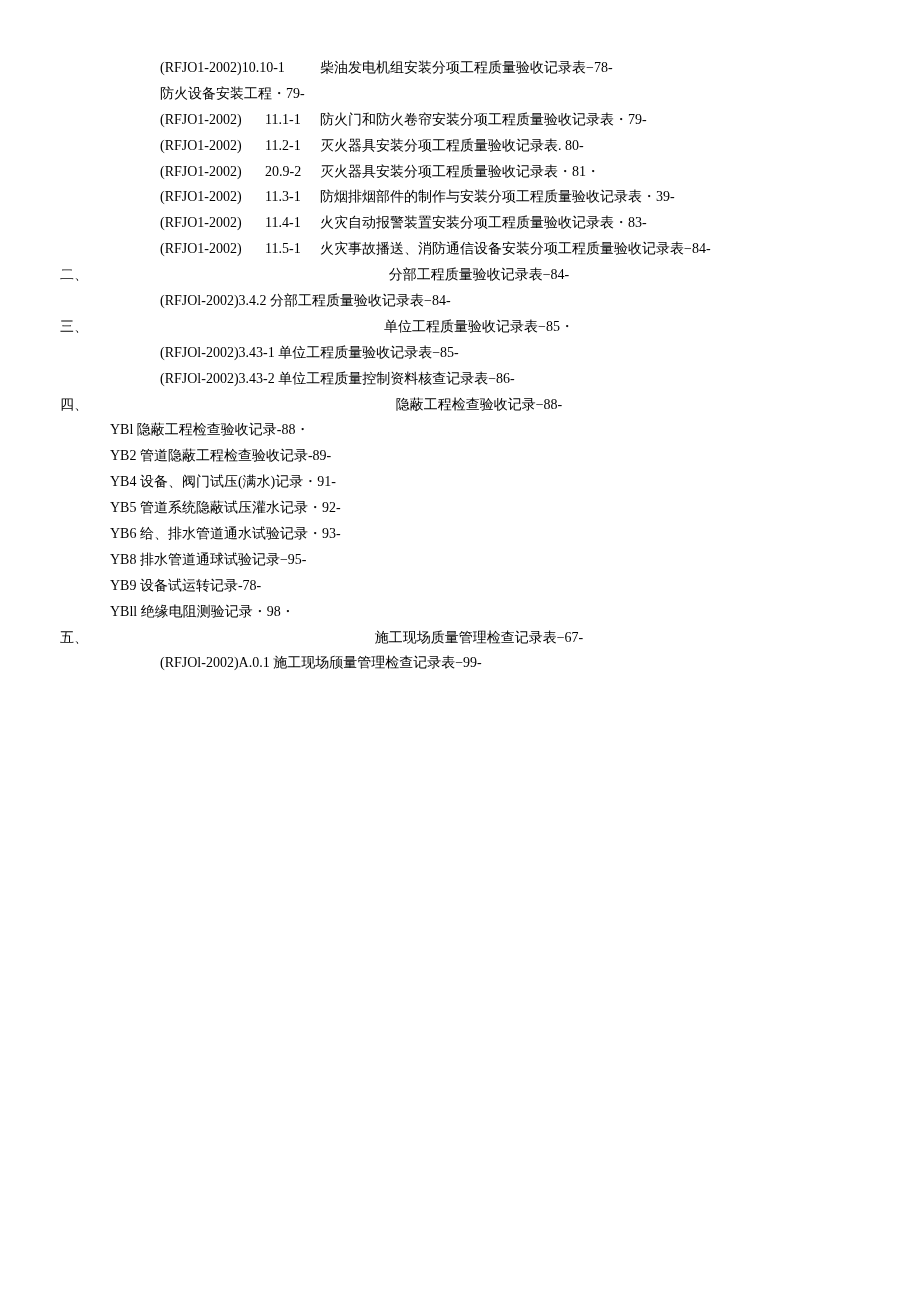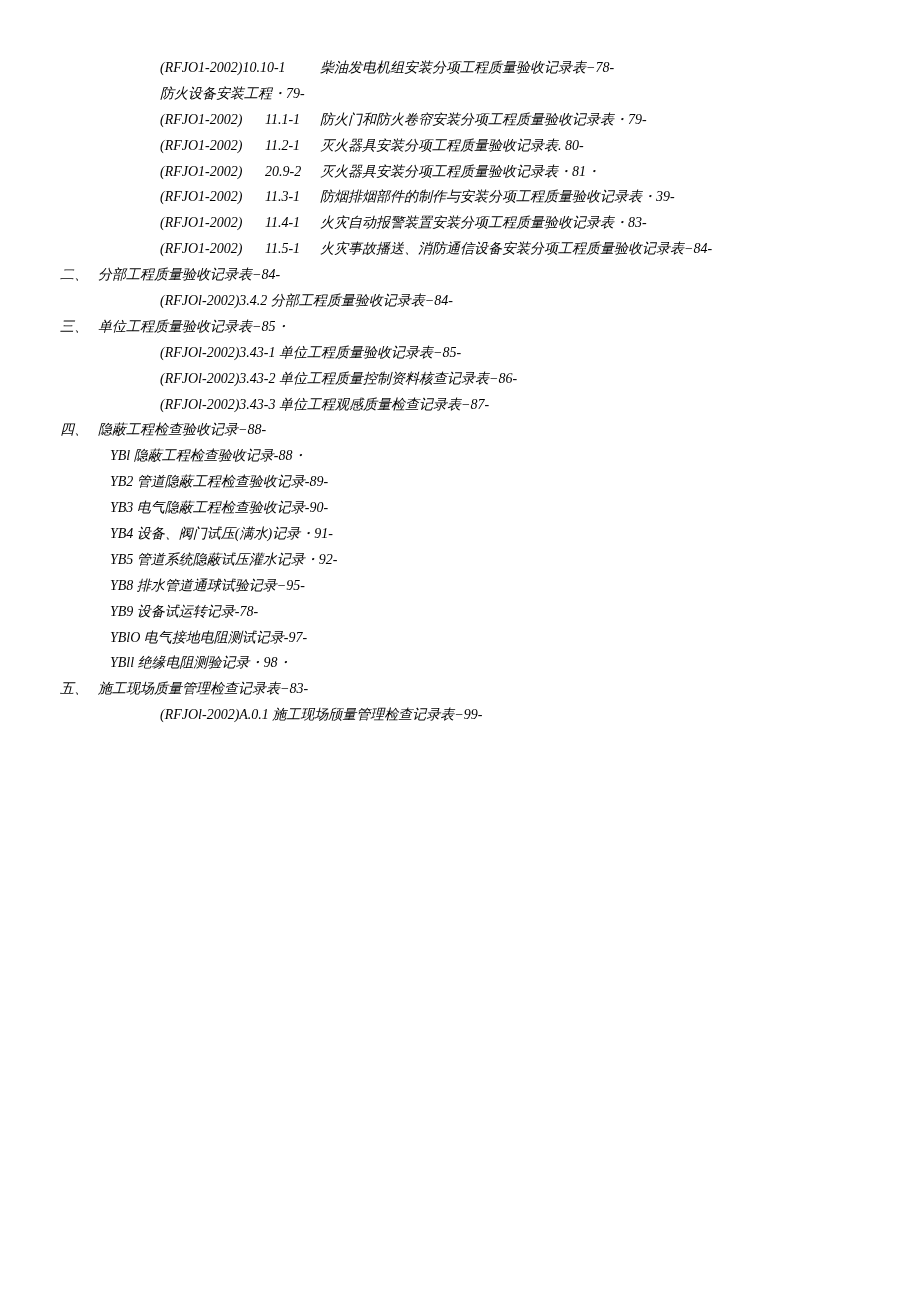--- a/index.html
+++ b/index.html
@@ -1,19 +1,18 @@
 <!DOCTYPE html>
 <html><head>
   <meta charset="utf-8">
   <style>
     * {
       margin: 0;
       padding: 0;
       box-sizing: border-box;
-      font-style: italic;
     }
     body {
       font-family: "SimSun", "宋体", serif;
       font-size: 14px;
       line-height: 1.85;
       color: #000;
       background: #fff;
       padding: 55px 60px 55px 60px;
       width: 920px;
     }
@@ -47,20 +46,21 @@
     .section-heading {
       display: flex;
     }
     .sec-num {
       width: 38px;
       flex-shrink: 0;
       letter-spacing: 0;
     }
     .sec-title {
       flex: 1;
+      text-align: center;
     }
   </style>
 </head>
 <body>
 
 <div>
 
   <div class="code-line indent-2">
     <span class="col-code" style="width:160px">(RFJO1-2002)10.10-1</span>
     <span class="col-desc">柴油发电机组安装分项工程质量验收记录表−78-</span>
@@ -104,35 +104,33 @@
     <span class="sec-title">分部工程质量验收记录表−84-</span>
   </div>
   <div class="entry indent-2">(RFJOl-2002)3.4.2 分部工程质量验收记录表−84-</div>
 
   <div class="section-heading indent-0">
     <span class="sec-num">三、</span>
     <span class="sec-title">单位工程质量验收记录表−85・</span>
   </div>
   <div class="entry indent-2">(RFJOl-2002)3.43-1 单位工程质量验收记录表−85-</div>
   <div class="entry indent-2">(RFJOl-2002)3.43-2 单位工程质量控制资料核查记录表−86-</div>
-  <div class="entry indent-2">(RFJOl-2002)3.43-3 单位工程观感质量检查记录表−87-</div>
 
   <div class="section-heading indent-0">
     <span class="sec-num">四、</span>
     <span class="sec-title">隐蔽工程检查验收记录−88-</span>
   </div>
   <div class="entry indent-1">YBl 隐蔽工程检查验收记录-88・</div>
   <div class="entry indent-1">YB2 管道隐蔽工程检查验收记录-89-</div>
-  <div class="entry indent-1">YB3 电气隐蔽工程检查验收记录-90-</div>
   <div class="entry indent-1">YB4 设备、阀门试压(满水)记录・91-</div>
   <div class="entry indent-1">YB5 管道系统隐蔽试压灌水记录・92-</div>
+  <div class="entry indent-1">YB6 给、排水管道通水试验记录・93-</div>
   <div class="entry indent-1">YB8 排水管道通球试验记录−95-</div>
   <div class="entry indent-1">YB9 设备试运转记录-78-</div>
-  <div class="entry indent-1">YBlO 电气接地电阻测试记录-97-</div>
   <div class="entry indent-1">YBll 绝缘电阻测验记录・98・</div>
 
   <div class="section-heading indent-0">
     <span class="sec-num">五、</span>
-    <span class="sec-title">施工现场质量管理检查记录表−83-</span>
+    <span class="sec-title">施工现场质量管理检查记录表−67-</span>
   </div>
   <div class="entry indent-2">(RFJOl-2002)A.0.1 施工现场颀量管理检查记录表−99-</div>
 
 </div>
 
 </body></html>

